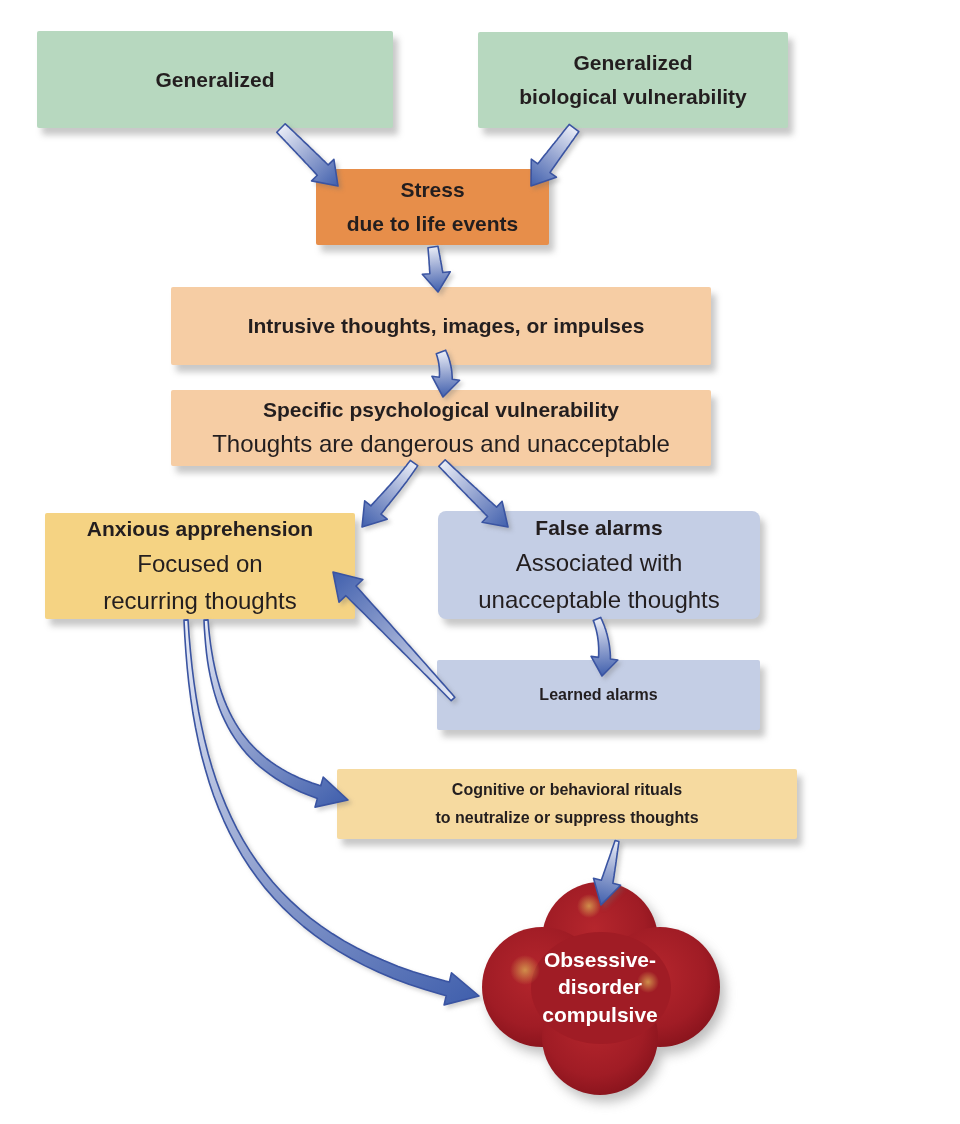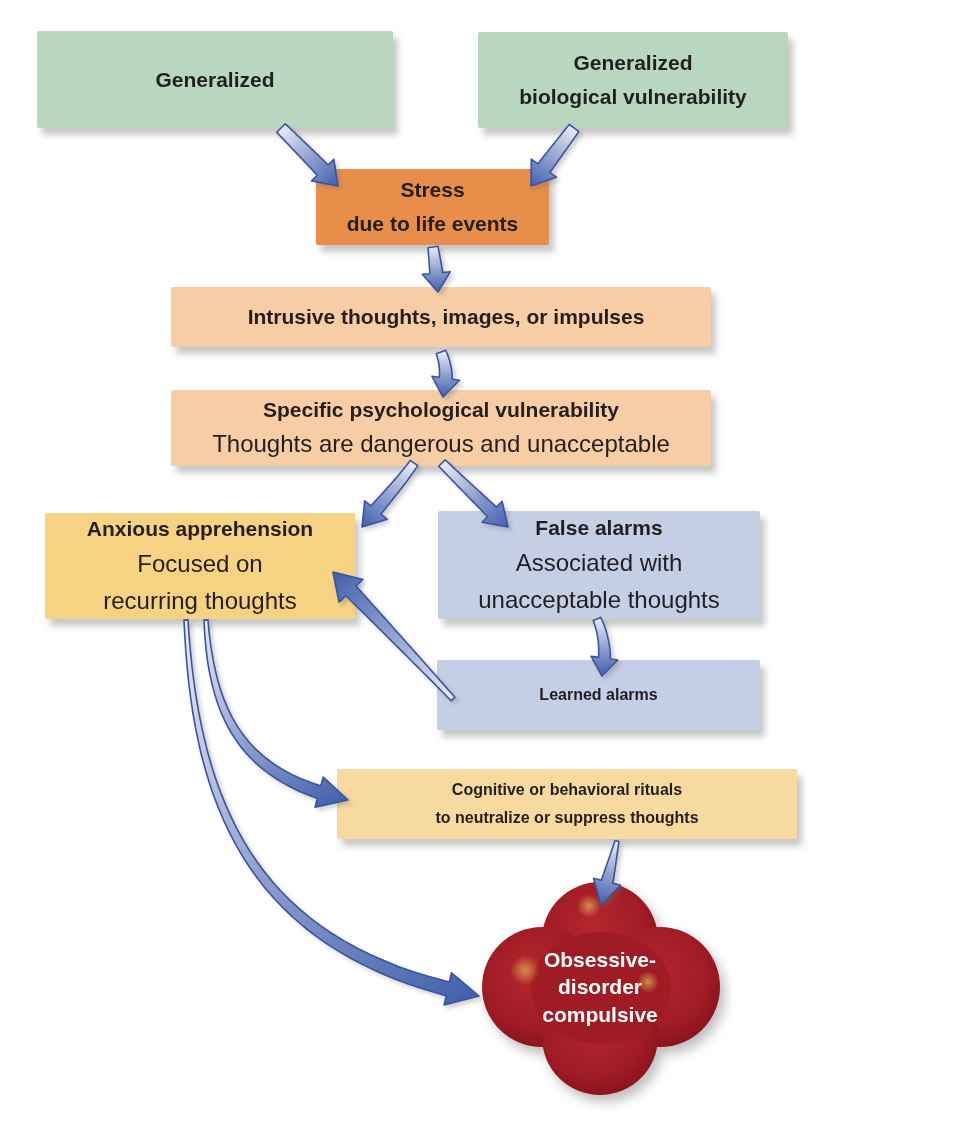--- a/index.html
+++ b/index.html
@@ -13,24 +13,24 @@
     align-items:center;text-align:center;z-index:1;border-radius:2px;
     box-shadow:5px 7px 6px rgba(125,125,125,.42);
     padding:2px 6px;box-sizing:border-box;gap:8px;
   }
   .b{font-weight:bold;font-size:21px;line-height:1.22;}
   .b2{font-weight:bold;font-size:16px;line-height:1.22;}
   .r{font-weight:normal;font-size:24px;line-height:1.2;}
   #n-gen-psych{left:37px;top:31px;width:356px;height:97px;background:var(--green);}
   #n-gen-bio{left:478px;top:32px;width:310px;height:96px;background:var(--green);}
   #n-stress{left:316px;top:169px;width:233px;height:76px;background:var(--orange);}
-  #n-intrusive{left:171px;top:287px;width:540px;height:60px;background:var(--peach);padding-left:16px;}
+  #n-intrusive{left:171px;top:287px;width:540px;height:78px;background:var(--peach);padding-left:16px;}
   #n-specific{left:171px;top:390px;width:540px;height:76px;background:var(--peach);}
   #n-anxious{left:45px;top:513px;width:310px;height:106px;background:var(--gold);}
-  #n-false-alarms{left:438px;top:511px;width:322px;height:108px;background:var(--blue);}
+  #n-false-alarms{left:438px;top:511px;width:322px;height:108px;background:var(--blue);border-radius:8px;}
   #n-learned-alarms{left:437px;top:660px;width:323px;height:70px;background:var(--blue);}
   #n-rituals{left:337px;top:769px;width:460px;height:70px;background:var(--gold-light);}
   #arrows{position:absolute;left:0;top:0;z-index:3;pointer-events:none;}
   .arrow{filter:drop-shadow(3px 3px 2px rgba(110,110,110,.32));}
   #ocd-group{filter:drop-shadow(5px 7px 6px rgba(110,110,110,.45));}
   .ocd-label{
     position:absolute;left:500px;top:946px;width:200px;text-align:center;
     color:var(--ocd-text,#fff);font-weight:bold;font-size:21px;line-height:1.3;z-index:4;
   }
 </style>

